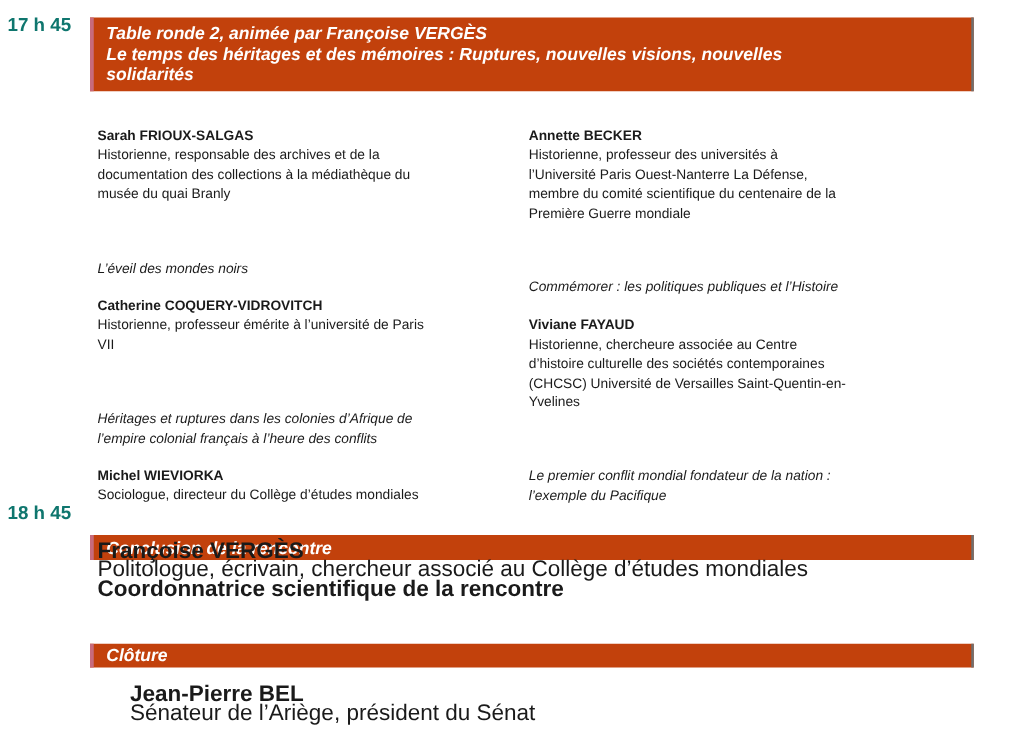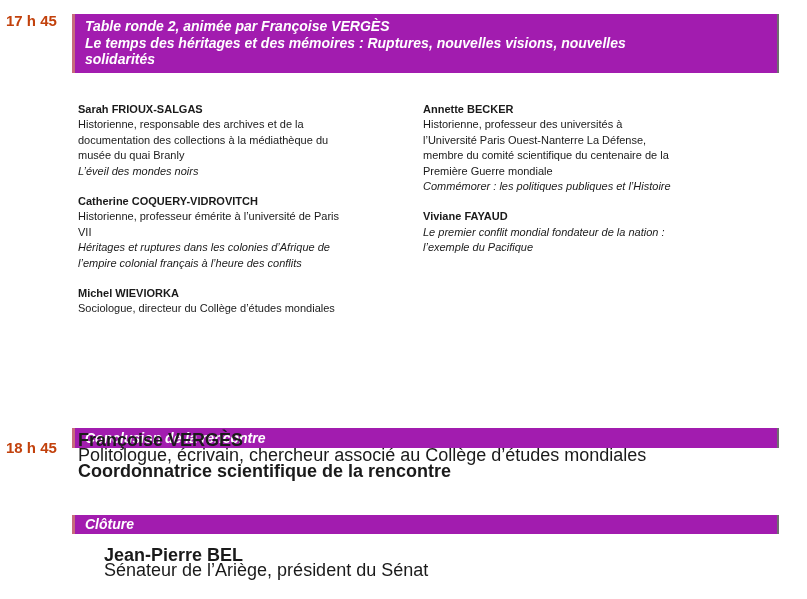--- a/index.html
+++ b/index.html
@@ -12,52 +12,52 @@
     background: #ffffff;
     font-family: "Liberation Sans", sans-serif;
     color: #1a1a1a;
     overflow: hidden;
   }
   .time {
     position: absolute;
     left: 6px;
     font-weight: bold;
     font-size: 15px;
-    color: #c2410c;
+    color: #0f766e;
     white-space: nowrap;
   }
   .time-1 { top: 12px; }
-  .time-2 { top: 402px; margin-top: 37px; }
+  .time-2 { top: 402px; }
   .bar {
     position: absolute;
     left: 72px;
     width: 707px;
     box-sizing: border-box;
-    background: #a21caf;
+    background: #c2410c;
     border-left: 3px solid #c76b7d;
     border-right: 2px solid #6f6f6f;
     color: #ffffff;
     font-weight: bold;
     font-style: italic;
     font-size: 14px;
   }
   .bar-1 { top: 14px; height: 59px; padding: 4px 10px 0 10px; line-height: 16.5px; }
   .bar-2 { top: 404px; height: 20px; padding: 2px 10px 0 10px; margin-top: 24px; }
   .bar-3 { top: 515px; height: 19px; padding: 1px 10px 0 10px; }
   .col {
     position: absolute;
     top: 102px;
     font-size: 11px;
     line-height: 15.4px;
   }
   .col-left  { left: 78px;  width: 346px; }
   .col-right { left: 423px; width: 378px; }
   .entry { margin-bottom: 15px; }
   .s-name { font-weight: bold; }
-  .s-talk { font-style: italic; }
+  .s-talk { font-style: italic; margin-top: 44px; }
   .block {
     position: absolute;
     left: 78px;
     font-size: 18px;
     line-height: 15.3px;
   }
   .block-conclusion { top: 433px; }
   .block-cloture    { top: 548px; margin-left: 26px; }
   .b-name { font-weight: bold; }
   .b-role { font-weight: bold; }
@@ -115,20 +115,26 @@
           <div>l’Université Paris Ouest-Nanterre La Défense,</div>
           <div>membre du comité scientifique du centenaire de la</div>
           <div>Première Guerre mondiale</div>
         </div>
       <div class="s-talk">
           <div>Commémorer : les politiques publiques et l’Histoire</div>
         </div>
     </div>
     <div class="entry">
       <div class="s-name">Viviane FAYAUD</div>
+      <div class="s-bio">
+          <div>Historienne, chercheure associée au Centre</div>
+          <div>d’histoire culturelle des sociétés contemporaines</div>
+          <div>(CHCSC) Université de Versailles Saint-Quentin-en-</div>
+          <div>Yvelines</div>
+        </div>
       <div class="s-talk">
           <div>Le premier conflit mondial fondateur de la nation :</div>
           <div>l’exemple du Pacifique</div>
         </div>
     </div>
   </div>
 
   <div class="time time-2">18 h 45</div>
   <div class="bar bar-2">
     <span>Conclusion de la rencontre</span>

